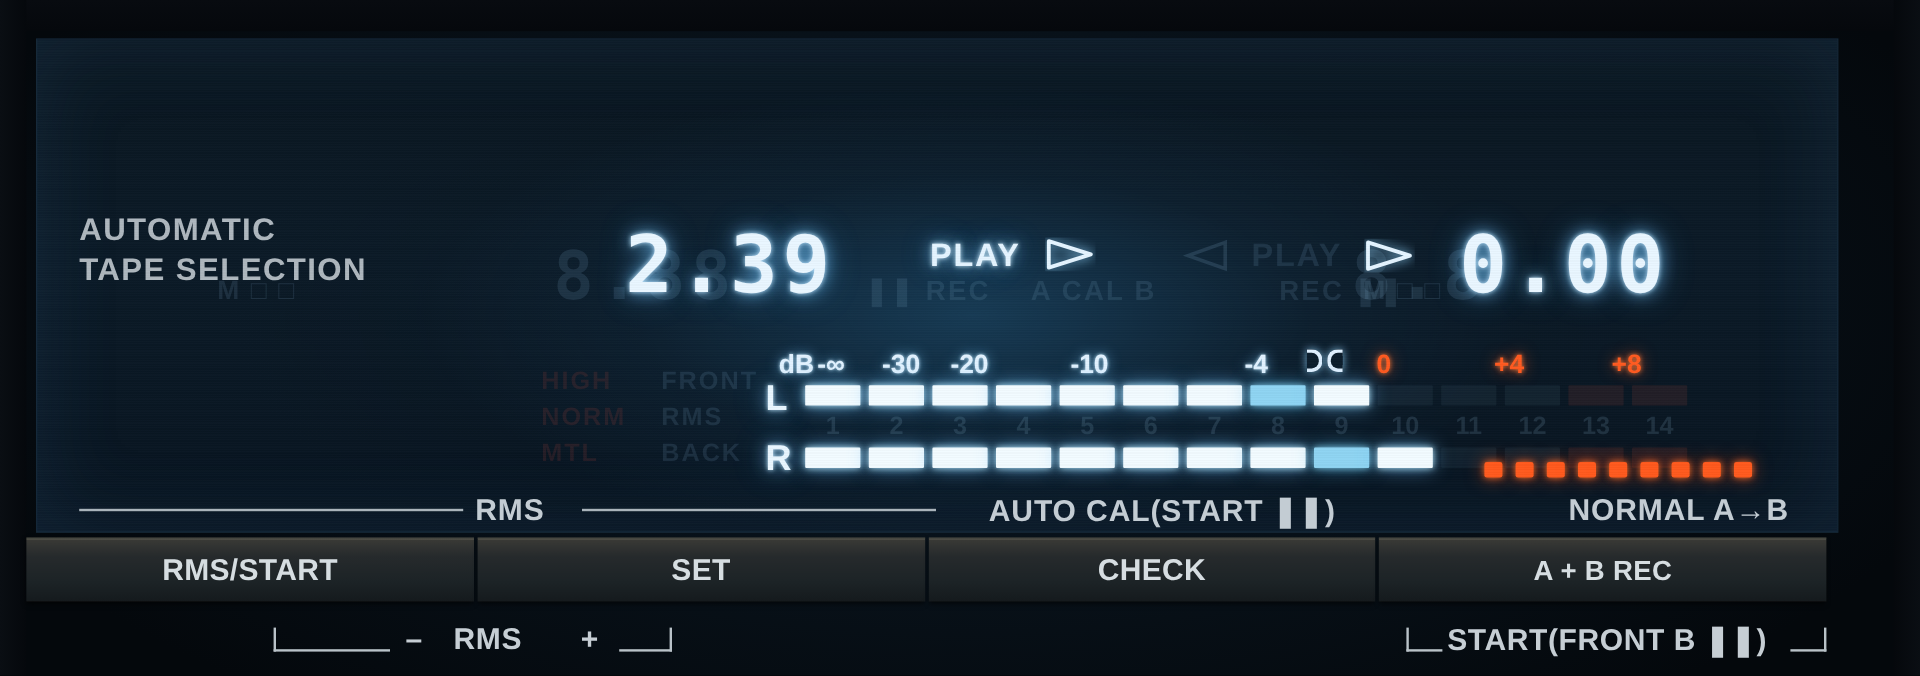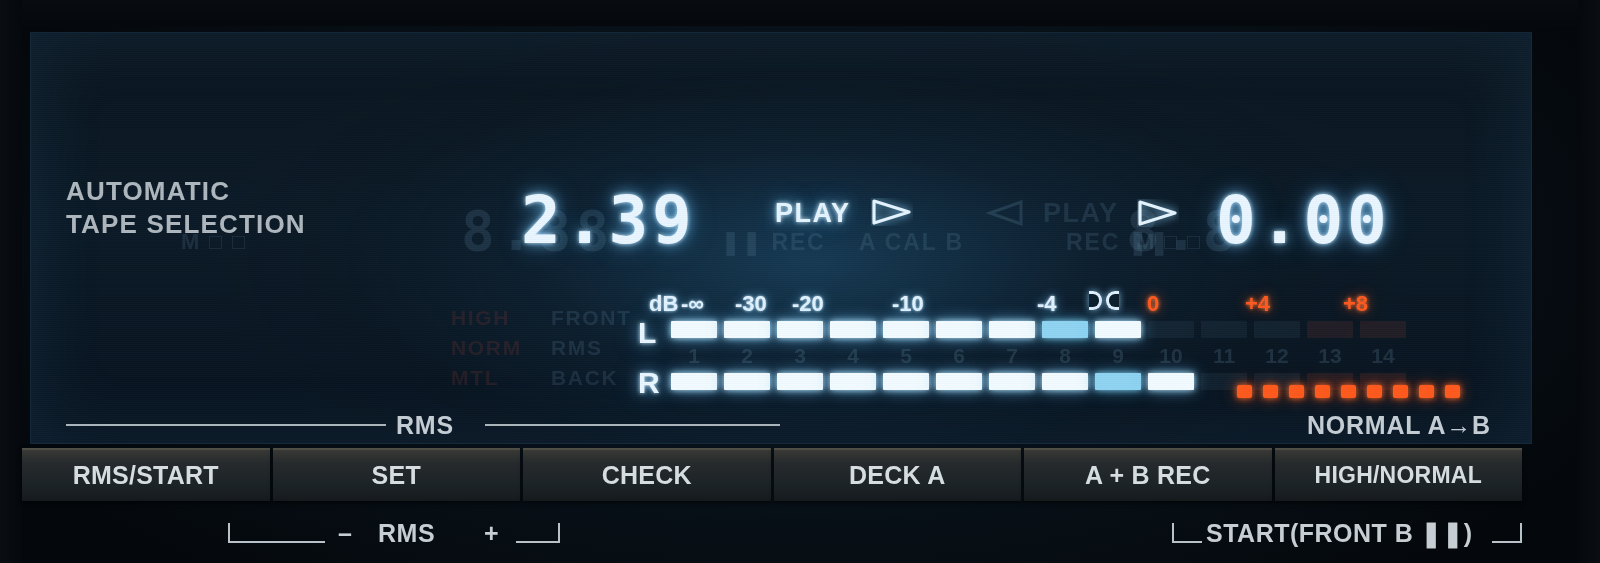--- a/index.html
+++ b/index.html
@@ -281,30 +281,29 @@
         <i style="background: rgb(255, 90, 30);"></i>
         <i style="background: rgb(255, 90, 30);"></i>
         <i style="background: rgb(255, 90, 30);"></i>
       </div>
   </div>
 
   <div id="silk">
     <div class="rule" id="rule-l"></div>
     <div class="txt" id="rms-label">RMS</div>
     <div class="rule" id="rule-r"></div>
+    <div class="txt" id="autocal-label">AUTO CAL(START ❚❚)</div>
     <div class="txt" id="dubbing-label">NORMAL A→B</div>
   </div>
 
   <div id="buttons">
       <div class="btn">RMS/START</div>
       <div class="btn">SET</div>
       <div class="btn">CHECK</div>
-      <div class="btn">DECK A</div>
       <div class="btn">A + B REC</div>
-      <div class="btn">HIGH/NORMAL</div>
     </div>
 
   <div id="bottom">
     <div class="brk brk-l" style="left:228px;top:18px;width:95px;"></div>
     <div class="txt" id="bm-minus">–</div>
     <div class="txt" id="bm-rms">RMS</div>
     <div class="txt" id="bm-plus">+</div>
     <div class="brk brk-r" style="left:516px;top:18px;width:42px;"></div>
 
     <div class="brk brk-l" style="left:1172px;top:18px;width:28px;"></div>

